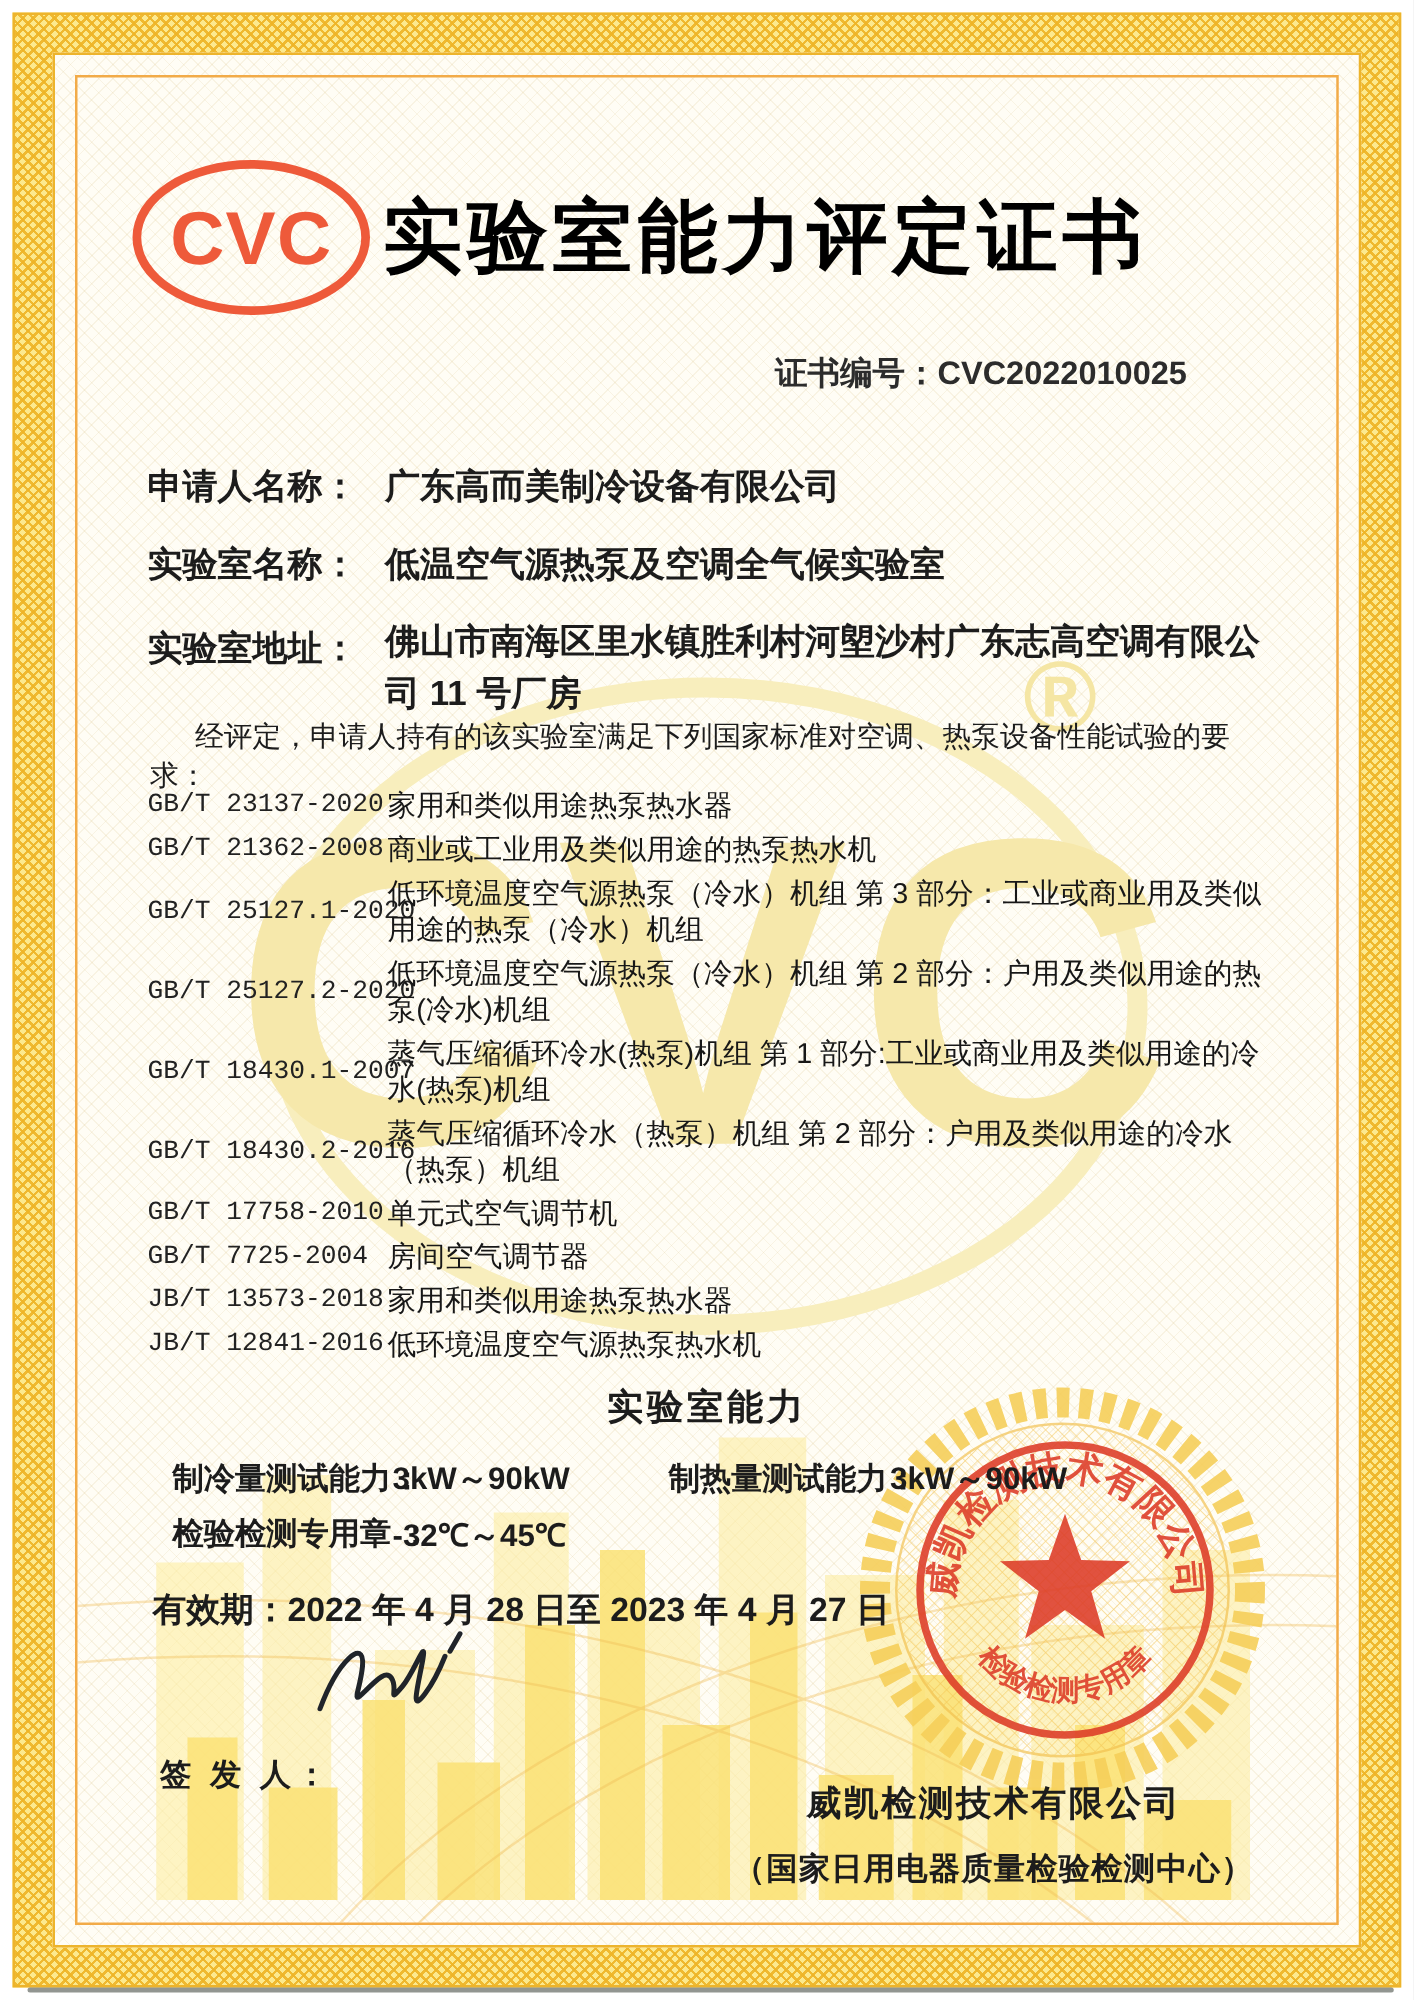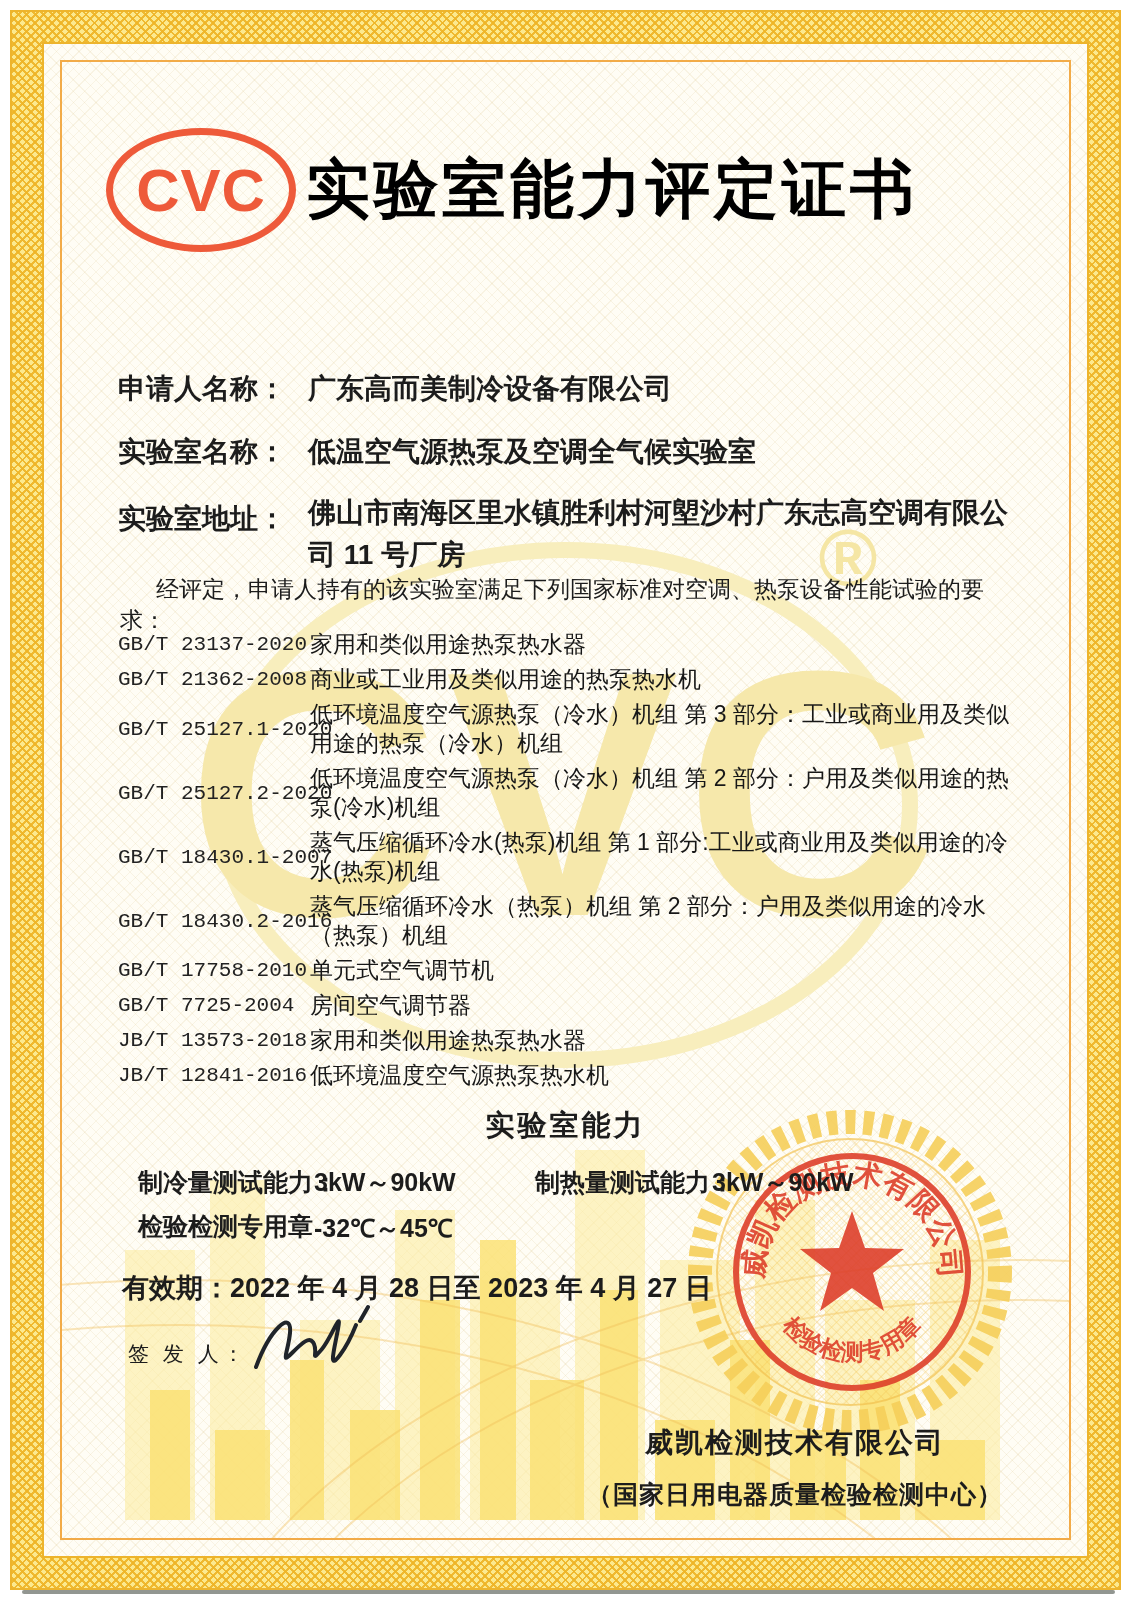--- a/index.html
+++ b/index.html
@@ -55,21 +55,21 @@
   .std-row{display:grid;grid-template-columns:192px 1fr;align-items:center;margin-bottom:6px;}
   .std-code{font-family:"Liberation Mono",monospace;font-size:21px;color:#222;white-space:nowrap;}
   .std-name{font-size:23px;line-height:29px;color:#171717;}
 
   
   .cap-heading{left:0;right:0;top:1106px;text-align:center;font-size:29px;font-weight:800;letter-spacing:3px;}
   .cap-label{font-size:25px;font-weight:700;white-space:nowrap;}
   .cap-value{font-size:25px;font-weight:700;white-space:nowrap;}
 
   .validity{left:122px;top:1270px;font-size:27px;font-weight:800;white-space:nowrap;}
-  .signer{left:128px;top:1340px;font-size:21px;font-weight:400;letter-spacing:4px;white-space:nowrap;}
+  .signer{left:128px;top:1403px;font-size:25px;font-weight:700;letter-spacing:4px;white-space:nowrap;}
   .signature-svg{left:248px;top:1295px;}
 
   .issuer{left:560px;top:1424px;width:470px;text-align:center;}
   .issuer .company{font-size:28px;font-weight:800;letter-spacing:2px;}
   .issuer .center{font-size:25px;font-weight:800;margin-top:16px;letter-spacing:1px;}
 </style>
 </head>
 <body>
 
 <div class="page">
@@ -154,20 +154,23 @@
   </svg>
 
   <div class="content">
 
     <div class="abs logo">
       <span>CVC</span>
     </div>
 
     <h1 class="abs title">实验室能力评定证书</h1>
 
+    <div class="abs certno">
+      <span>证书编号：</span><span class="num">CVC2022010025</span>
+    </div>
 
     <div class="abs field-label" style="left:118px;top:370px">申请人名称：</div>
     <div class="abs field-value" style="left:308px;top:368px">广东高而美制冷设备有限公司</div>
 
     <div class="abs field-label" style="left:118px;top:433px">实验室名称：</div>
     <div class="abs field-value" style="left:308px;top:431px">低温空气源热泵及空调全气候实验室</div>
 
     <div class="abs field-label" style="left:118px;top:500px">实验室地址：</div>
     <div class="abs field-value" style="left:308px;top:492px;width:712px">佛山市南海区里水镇胜利村河塱沙村广东志高空调有限公司 11 号厂房</div>
 

